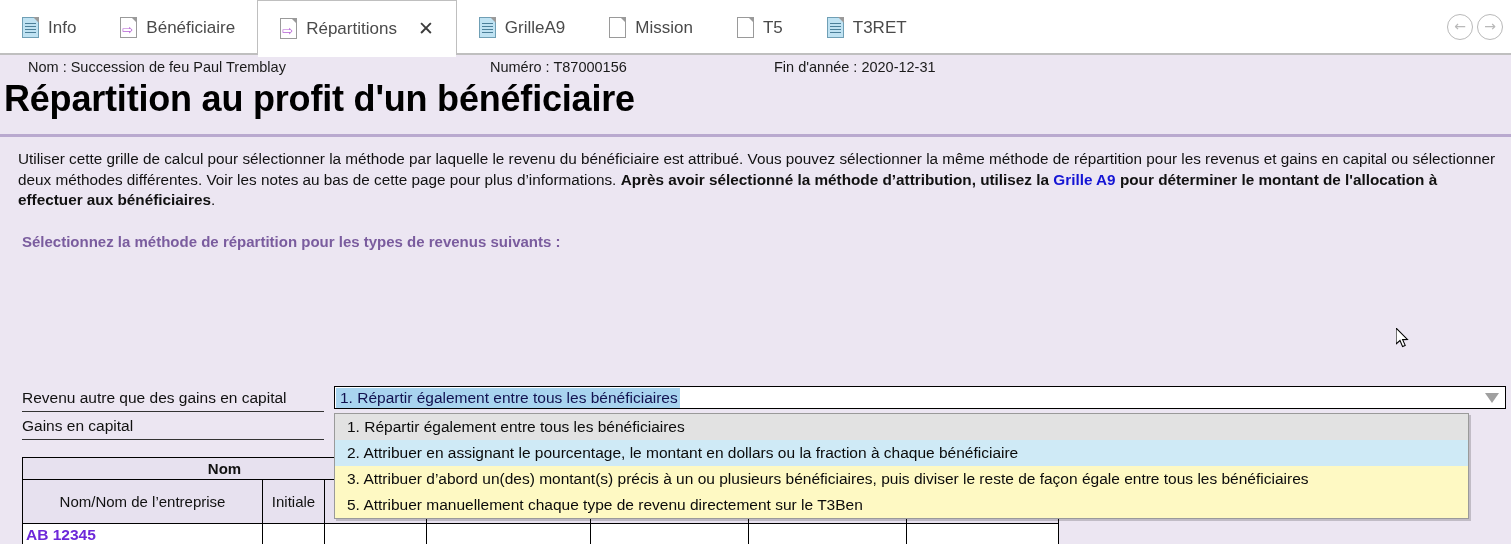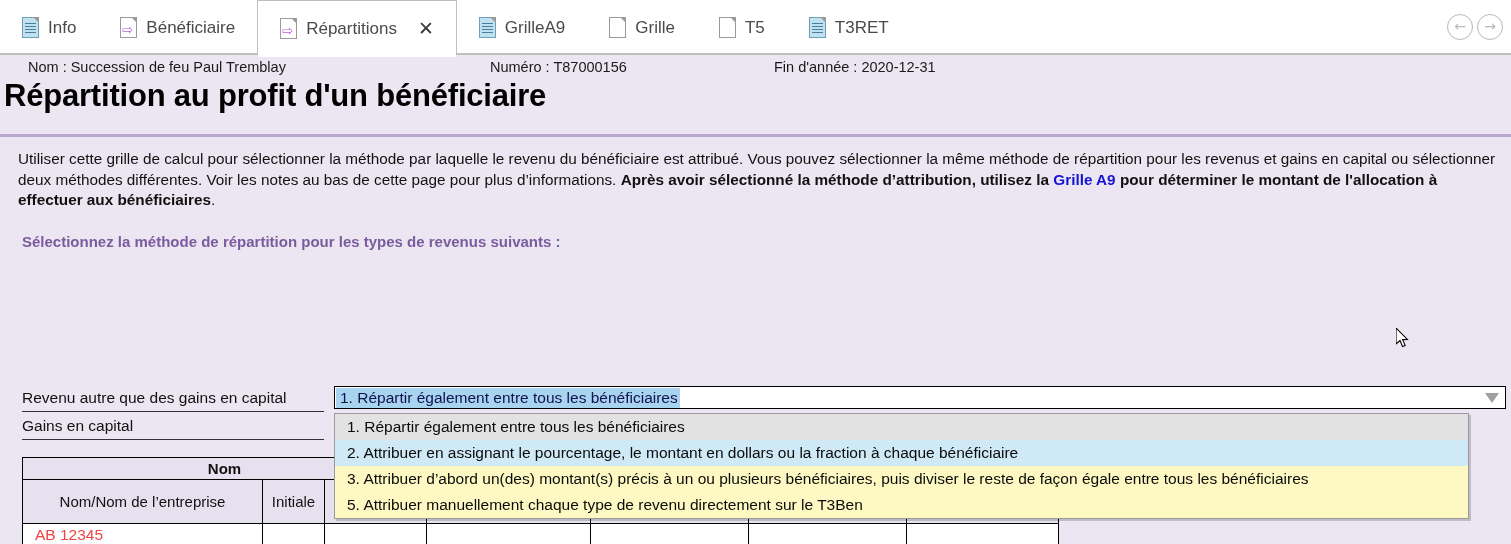--- a/index.html
+++ b/index.html
@@ -76,21 +76,21 @@
   .info-num{left:466px;}
   .info-fin{left:750px;}
 
   
   .titleband{
     position:absolute;left:0;top:80px;width:1511px;height:54px;
     background:#ece6f2;
   }
   .titleband h1{
     margin:0;position:absolute;left:4px;top:-2px;
-    font-size:31px;font-weight:bold;color:#000000;letter-spacing:-0.2px;
+    font-size:36px;font-weight:bold;color:#000000;letter-spacing:-0.2px;
     white-space:nowrap;
   }
 
   
   .content{
     position:absolute;left:0;top:134px;width:1511px;height:410px;
     background:#ece6f2;border-top:3px solid #b9a9cf;box-sizing:border-box;
   }
   .para{
     position:absolute;left:18px;top:12px;width:1480px;
@@ -150,21 +150,21 @@
   .tbl{
     position:absolute;left:22px;top:320px;border-collapse:collapse;
     font-size:15.5px;
   }
   .tbl td,.tbl th{
     border:1.5px solid #000;padding:0;height:22px;box-sizing:border-box;
     font-weight:normal;background:#ffffff;
   }
   .tbl .hd{background:#e7e1ef;text-align:center;font-size:15px;color:#111;}
   .tbl .hd.b{font-weight:bold;}
-  .tbl .cell{color:#ef4444;padding-left:12px;white-space:nowrap;}
+  .tbl .cell{color:#6d28d9;padding-left:3px;white-space:nowrap;font-weight:bold;}
   .tbl .ctr{text-align:center;color:#111;}
   .tbl .num{text-align:right;padding-right:6px;color:#1d7a4d;}
   .tbl .nob{border:none;background:#ece6f2;}
 
   .cursor{
     position:absolute;left:1396px;top:328px;width:16px;height:22px;z-index:40;
     pointer-events:none;
   }
 </style>
 </head>
@@ -222,21 +222,21 @@
             </span>
         </span>
         <span class="label">GrilleA9</span>
       </div>
 
       <div class="tab">
         <span class="docicon">
           <span class="page"></span>
             <span class="fold"></span>
         </span>
-        <span class="label">Grille</span>
+        <span class="label">Mission</span>
       </div>
 
       <div class="tab">
         <span class="docicon">
           <span class="page"></span>
             <span class="fold"></span>
         </span>
         <span class="label">T5</span>
       </div>
 

